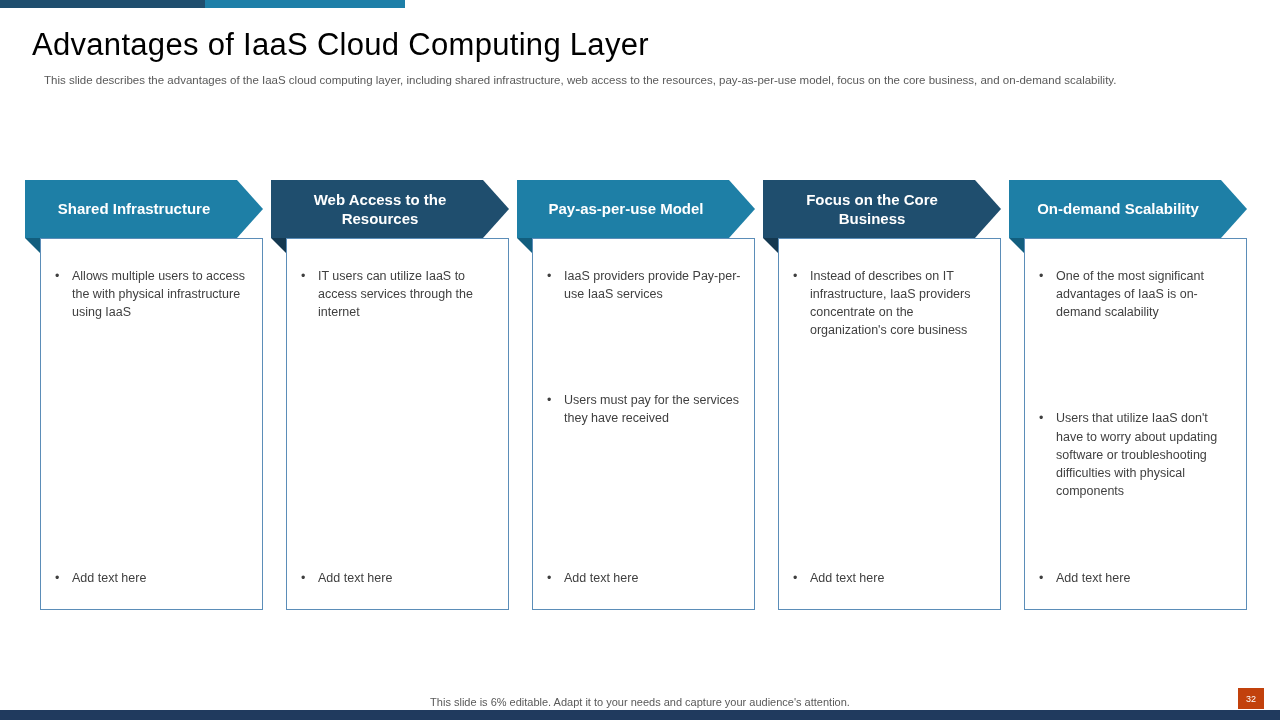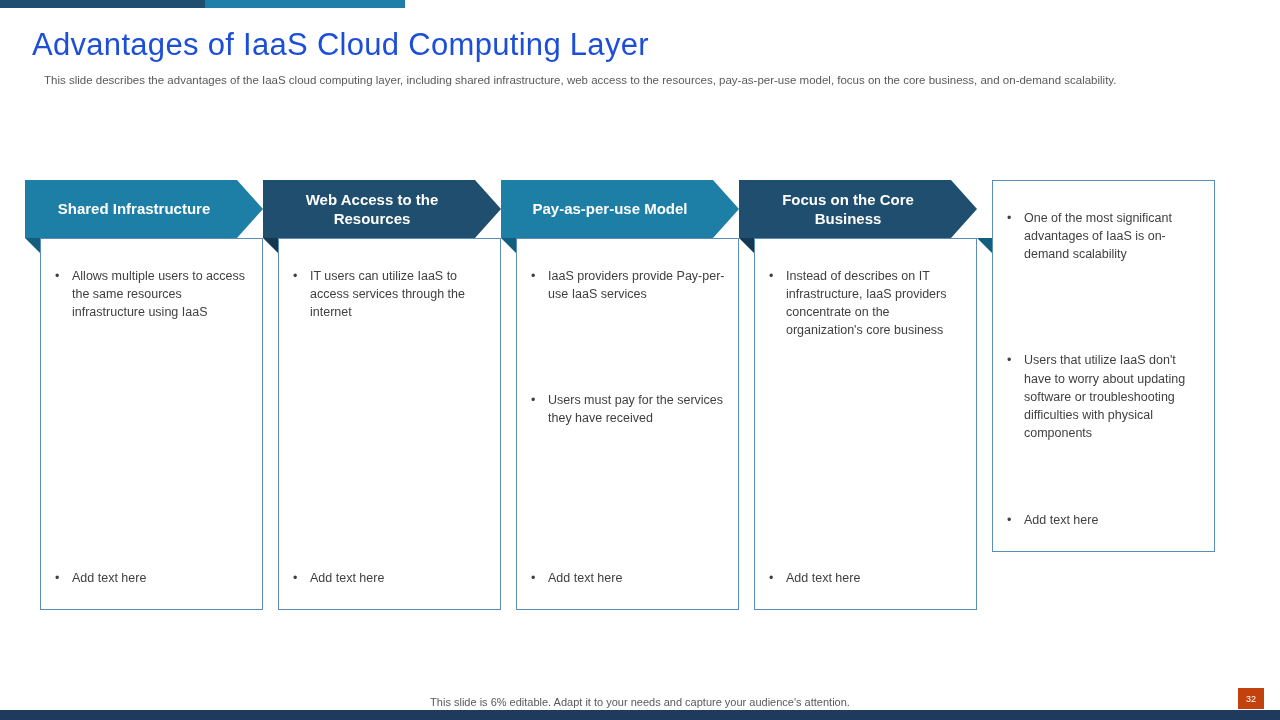--- a/index.html
+++ b/index.html
@@ -11,31 +11,31 @@
     overflow:hidden;
   }
 
   
   .top-bar-navy { position:absolute; top:0; left:0; width:205px; height:8px; background:#1F4E6E; }
   .top-bar-teal { position:absolute; top:0; left:205px; width:200px; height:8px; background:#1E7FA8; }
 
   
   .title {
     position:absolute; left:32px; top:27px;
-    font-size:31px; font-weight:400; color:#1d4ed8; letter-spacing:0.3px;
+    font-size:31px; font-weight:400; color:#000000; letter-spacing:0.3px;
   }
   .subtitle {
     position:absolute; left:44px; top:72px; width:1180px;
     font-size:11.5px; color:#595959; line-height:1.4;
   }
 
   
   .columns {
     position:absolute; left:25px; top:180px; width:1222px;
-    display:flex; 
+    display:flex; gap:8px;
   }
   .column { position:relative; width:238px; }
 
   .col-header {
     height:58px; color:#ffffff; font-weight:bold; font-size:15px; line-height:1.3;
     display:flex; align-items:center; justify-content:center; text-align:center;
     padding:0 32px 0 12px;
     clip-path: polygon(0 0, calc(100% - 26px) 0, 100% 50%, calc(100% - 26px) 100%, 0 100%);
   }
   .column.teal .col-header { background:#1E7FA6; }
@@ -87,21 +87,21 @@
 
   <div class="column teal">
     <div class="col-header">
       <span>Shared Infrastructure</span>
     </div>
     <div class="fold"></div>
     <div class="col-box">
       <div class="bullets">
         <div class="bullet">
           <span class="dot">•</span>
-          <span>Allows multiple users to access the same resources infrastructure using IaaS</span>
+          <span>Allows multiple users to access the with physical infrastructure using IaaS</span>
         </div>
       </div>
       <div class="bullet add-text">
         <span class="dot">•</span>
         <span>Add text here</span>
       </div>
     </div>
   </div>
 
   <div class="column navy">
@@ -159,20 +159,23 @@
         </div>
       </div>
       <div class="bullet add-text">
         <span class="dot">•</span>
         <span>Add text here</span>
       </div>
     </div>
   </div>
 
   <div class="column teal">
+    <div class="col-header">
+      <span>On-demand Scalability</span>
+    </div>
     <div class="fold"></div>
     <div class="col-box">
       <div class="bullets">
         <div class="bullet">
           <span class="dot">•</span>
           <span>One of the most significant advantages of IaaS is on-demand scalability</span>
         </div>
         <div class="bullet mid">
           <span class="dot">•</span>
           <span>Users that utilize IaaS don't have to worry about updating software or troubleshooting difficulties with physical components</span>

